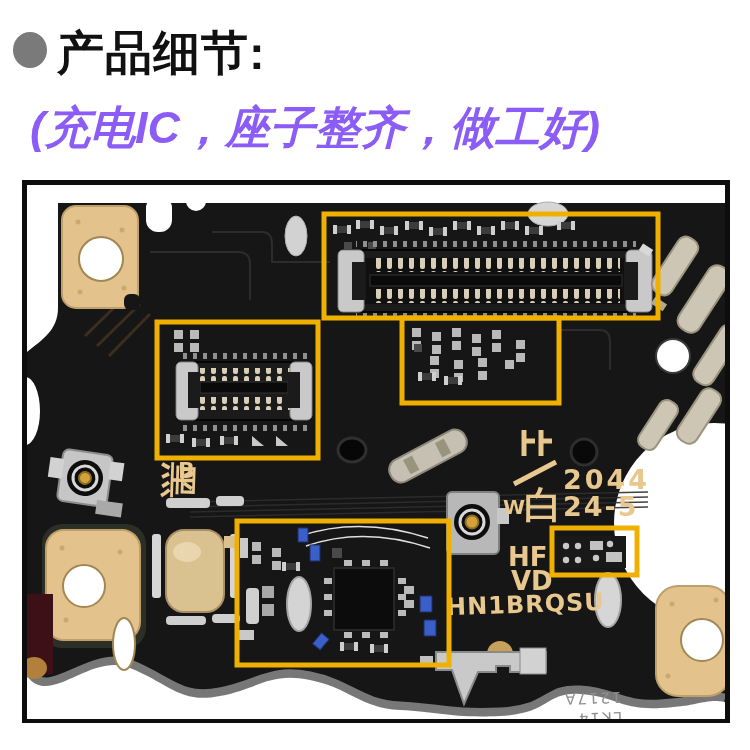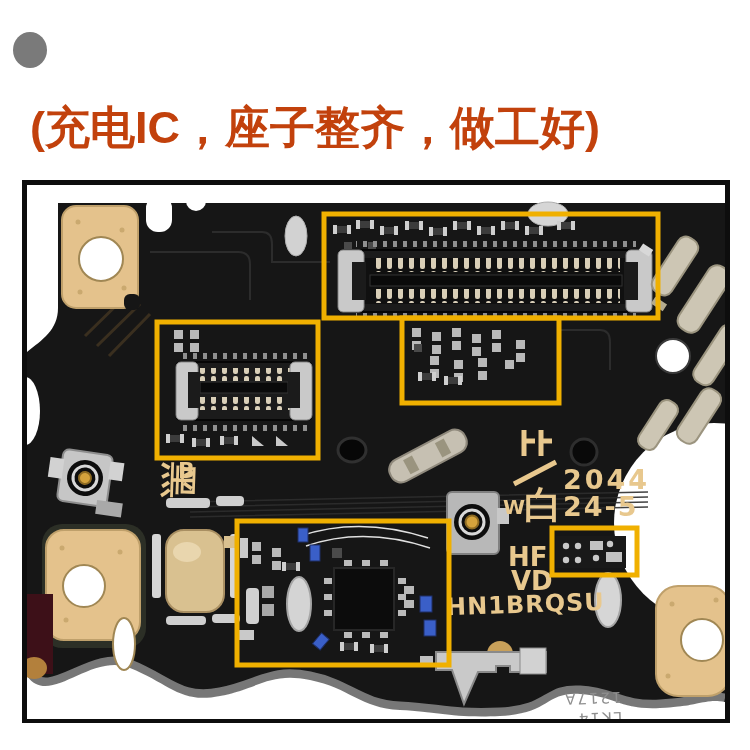--- a/index.html
+++ b/index.html
@@ -2,30 +2,31 @@
 <html><head>
 <meta charset="utf-8">
 <style>
   html,body{margin:0;padding:0;background:#ffffff;}
   #page{position:relative;width:750px;height:750px;background:#fff;overflow:hidden;
         font-family:"Liberation Sans","DejaVu Sans",sans-serif;}
   .bullet{position:absolute;left:13px;top:32px;width:34px;height:36px;border-radius:50%;
           background:#7a7a7a;}
   .title{position:absolute;left:57px;top:22px;font-size:47px;font-weight:900;color:#111;
          letter-spacing:1px;white-space:nowrap;}
-  .subtitle{position:absolute;left:30px;top:98px;font-size:45px;font-weight:900;color:#c2410c;
-         letter-spacing:0px;white-space:nowrap;}
+  .subtitle{position:absolute;left:30px;top:98px;font-size:45px;font-weight:900;color:#8b5cf6;
+         letter-spacing:0px;white-space:nowrap;font-style:italic;}
   svg text{font-family:"DejaVu Sans","Liberation Sans",sans-serif;}
 </style>
 </head>
 <body>
 
 <div id="page">
 
   <span class="bullet"></span>
+  <div class="title">产品细节:</div>
   <div class="subtitle">(充电IC，座子整齐，做工好)</div>
 
   <svg width="750" height="750" viewBox="0 0 750 750" style="position:absolute;left:0;top:0;">
     <defs>
       <pattern id="pinrow" width="11" height="15" patternUnits="userSpaceOnUse">
         <rect x="2" y="1" width="5" height="13" rx="2" fill="#d9cfb8"></rect>
       </pattern>
       <pattern id="tails" width="10" height="8" patternUnits="userSpaceOnUse">
         <rect x="3" y="1" width="4" height="6" fill="#8f8f8f"></rect>
       </pattern>

